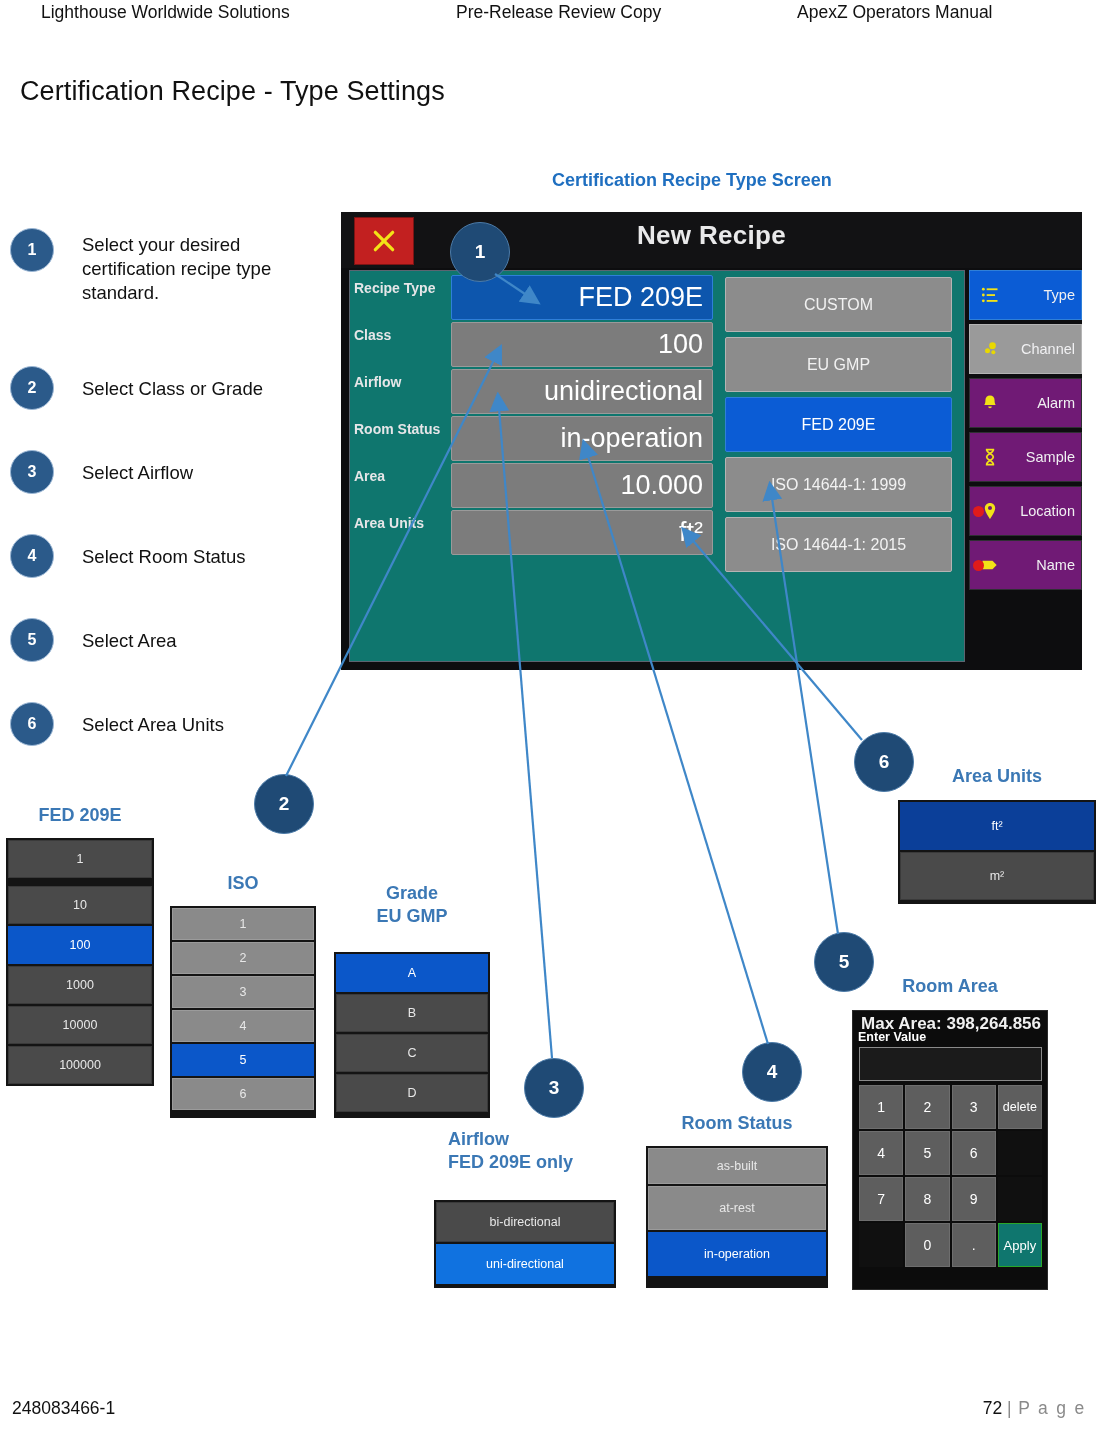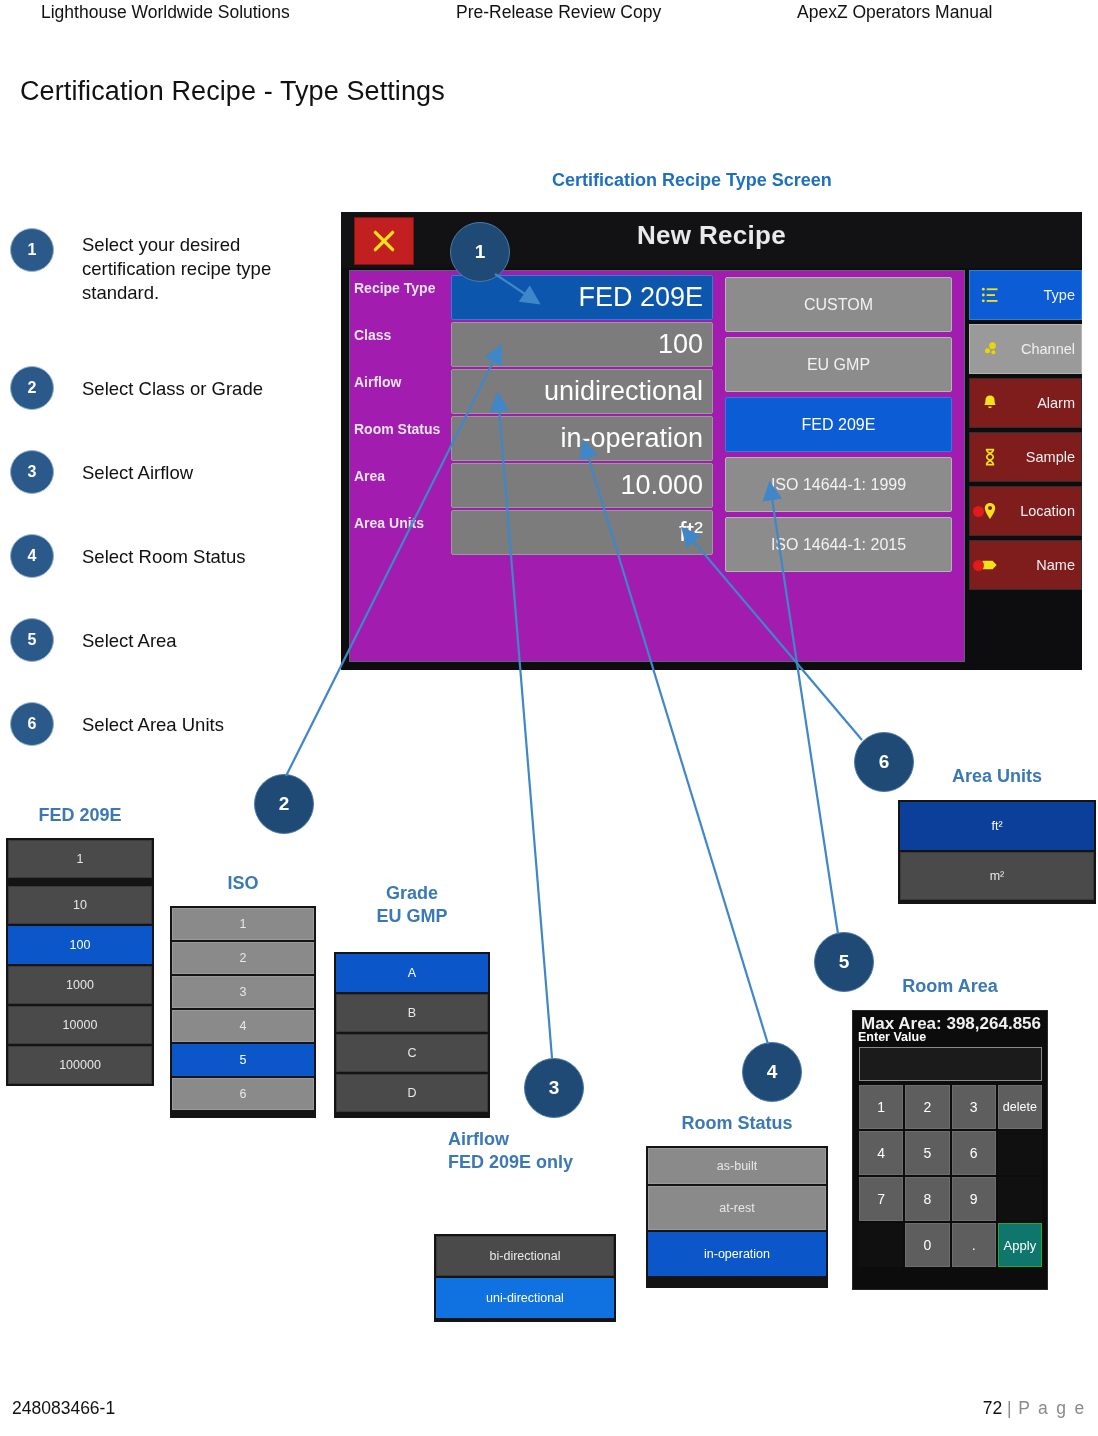--- a/index.html
+++ b/index.html
@@ -61,21 +61,21 @@
     background:#c22020; border:1px solid #7d1414;
     display:flex; align-items:center; justify-content:center;
   }
   .dev-close svg { width:26px; height:26px; }
   .dev-title {
     position:absolute; left:0; top:8px; width:741px; text-align:center;
     color:#e9e9ea; font-size:26px; font-weight:600; letter-spacing:.3px;
   }
   .dev-body {
     position:absolute; left:8px; top:58px; width:616px; height:392px;
-    border:1px solid #5c6470; background:#a21caf;
+    border:1px solid #5c6470; background:#0f766e;
   }
 
   
   .frow { position:absolute; left:4px; height:45px; }
   .frow .flabel {
     position:absolute; left:0; top:5px; width:98px;
     color:#e6e6e8; font-size:14px; font-weight:bold;
   }
   .frow .fval {
     position:absolute; left:97px; top:0; width:262px; height:45px;
@@ -93,21 +93,21 @@
     background:#8c8c8c; border:1px solid #b4b4b4; border-radius:2px;
     color:#f2f2f2; font-size:16px;
     display:flex; align-items:center; justify-content:center;
   }
   .opt-btn.sel { background:#0b5cd5; border-color:#2f7fd8; color:#fff; }
 
   
   .rail { position:absolute; left:628px; top:58px; width:113px; }
   .rail-item {
     position:relative; width:113px; height:50px; margin-bottom:4px;
-    background:#7f1d1d; border:1px solid #2f2f33;
+    background:#701a75; border:1px solid #2f2f33;
     display:flex; align-items:center;
     color:#f0f0f2; font-size:14.5px;
   }
   .rail-item.sel { background:#0b5cd5; border-color:#2f7fd8; }
   .rail-item.grey { background:#9a9a9a; border-color:#b4b4b4; }
   .rail-ic { width:40px; display:flex; align-items:center; justify-content:center; }
   .rail-ic svg { width:20px; height:20px; }
   .rail-lbl { flex:1; text-align:right; padding-right:6px; }
   .rail-dot { position:absolute; left:3px; top:19px; width:11px; height:11px; border-radius:50%; background:#e01b1b; }
 
@@ -370,21 +370,21 @@
   <div class="li sel" style="height:38px;">A</div>
   <div class="li" style="height:38px;">B</div>
   <div class="li" style="height:38px;">C</div>
   <div class="li" style="height:38px;">D</div>
 </div>
 
 <div class="sub-title" style="left:448px; top:1128px; width:180px; text-align:left;">
   <span>Airflow</span><br>
   <span>FED 209E only</span>
 </div>
-<div class="list-box" style="left:434px; top:1200px; width:182px; height:88px;margin-top:34px;">
+<div class="list-box" style="left:434px; top:1200px; width:182px; height:88px;">
   <div class="li" style="height:40px;">bi-directional</div>
   <div class="li sel" style="height:40px; background:#1072e0; border-color:#1072e0;">uni-directional</div>
 </div>
 
 <div class="sub-title" style="left:646px; top:1112px; width:182px;">Room Status</div>
 <div class="list-box" style="left:646px; top:1146px; width:182px; height:142px;">
   <div class="li light" style="height:36px;">as-built</div>
   <div class="li light" style="height:44px;">at-rest</div>
   <div class="li sel" style="height:44px;">in-operation</div>
 </div>

